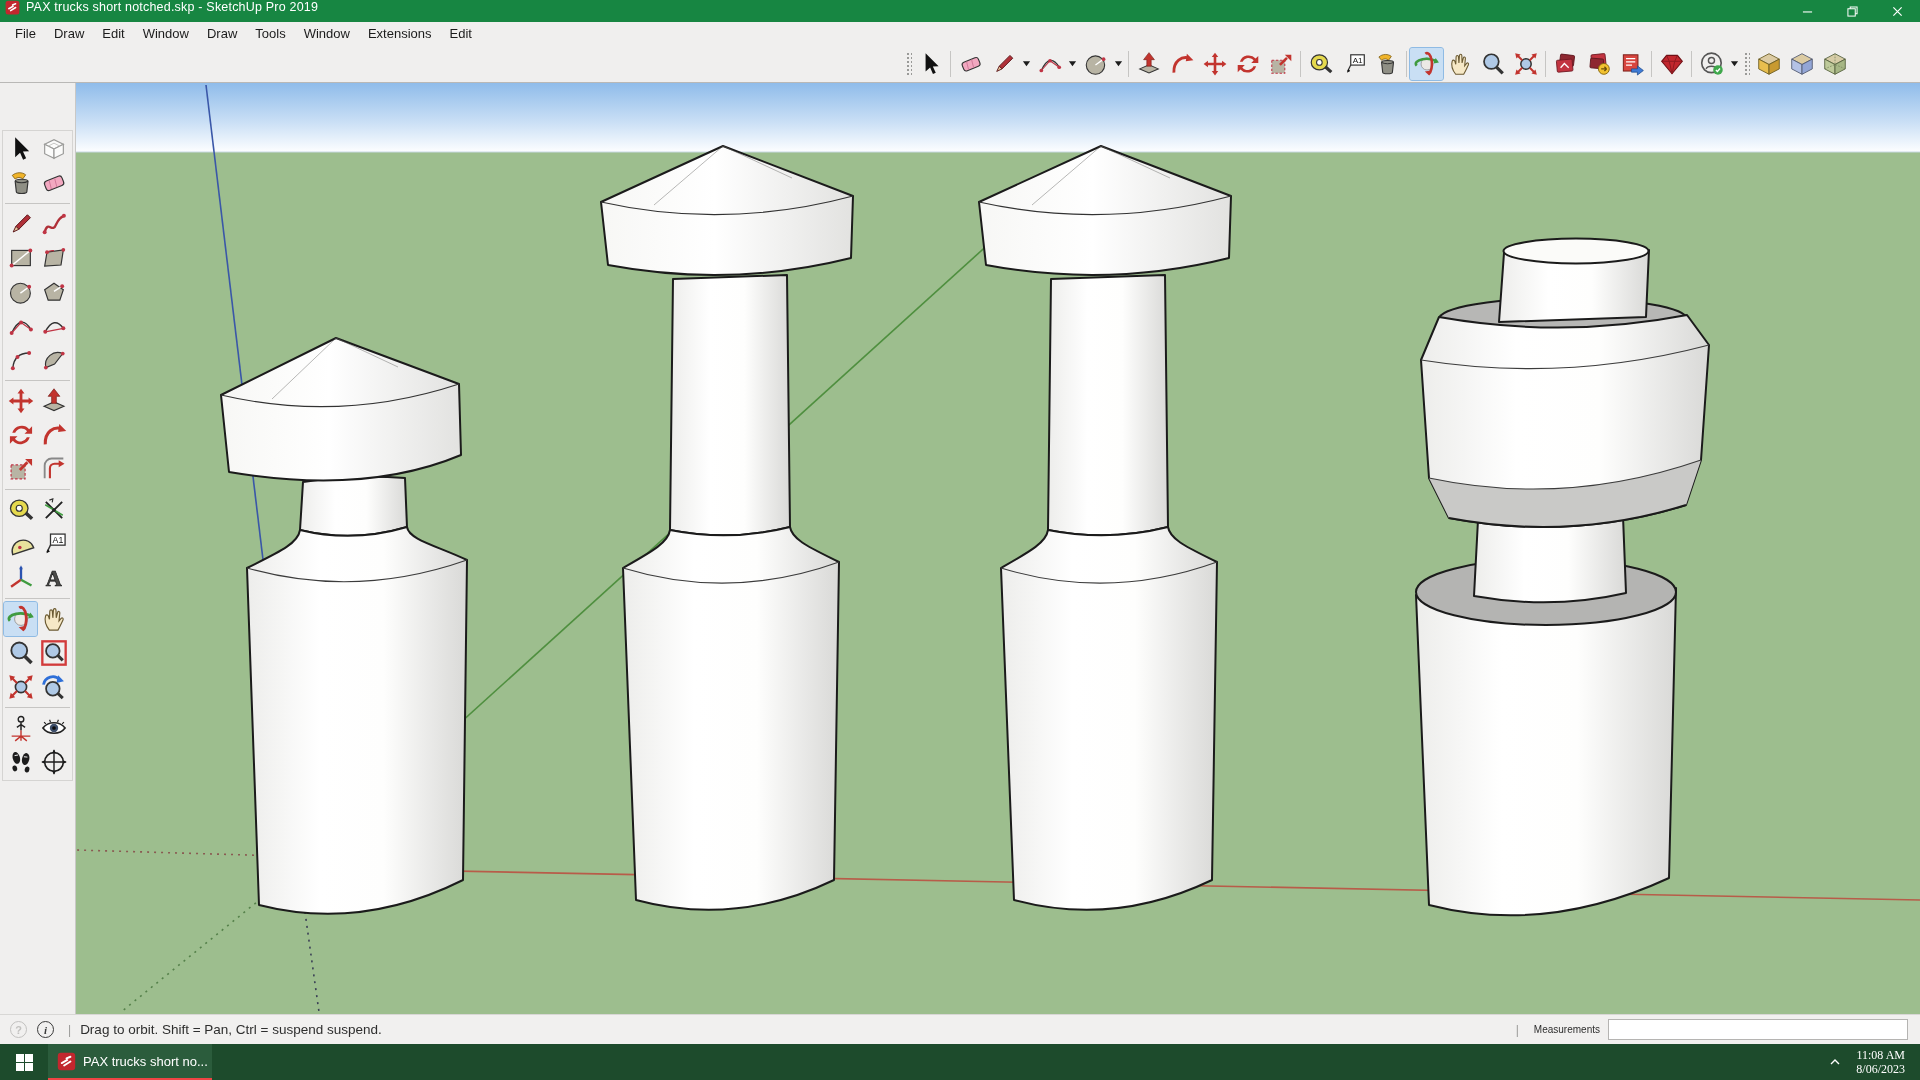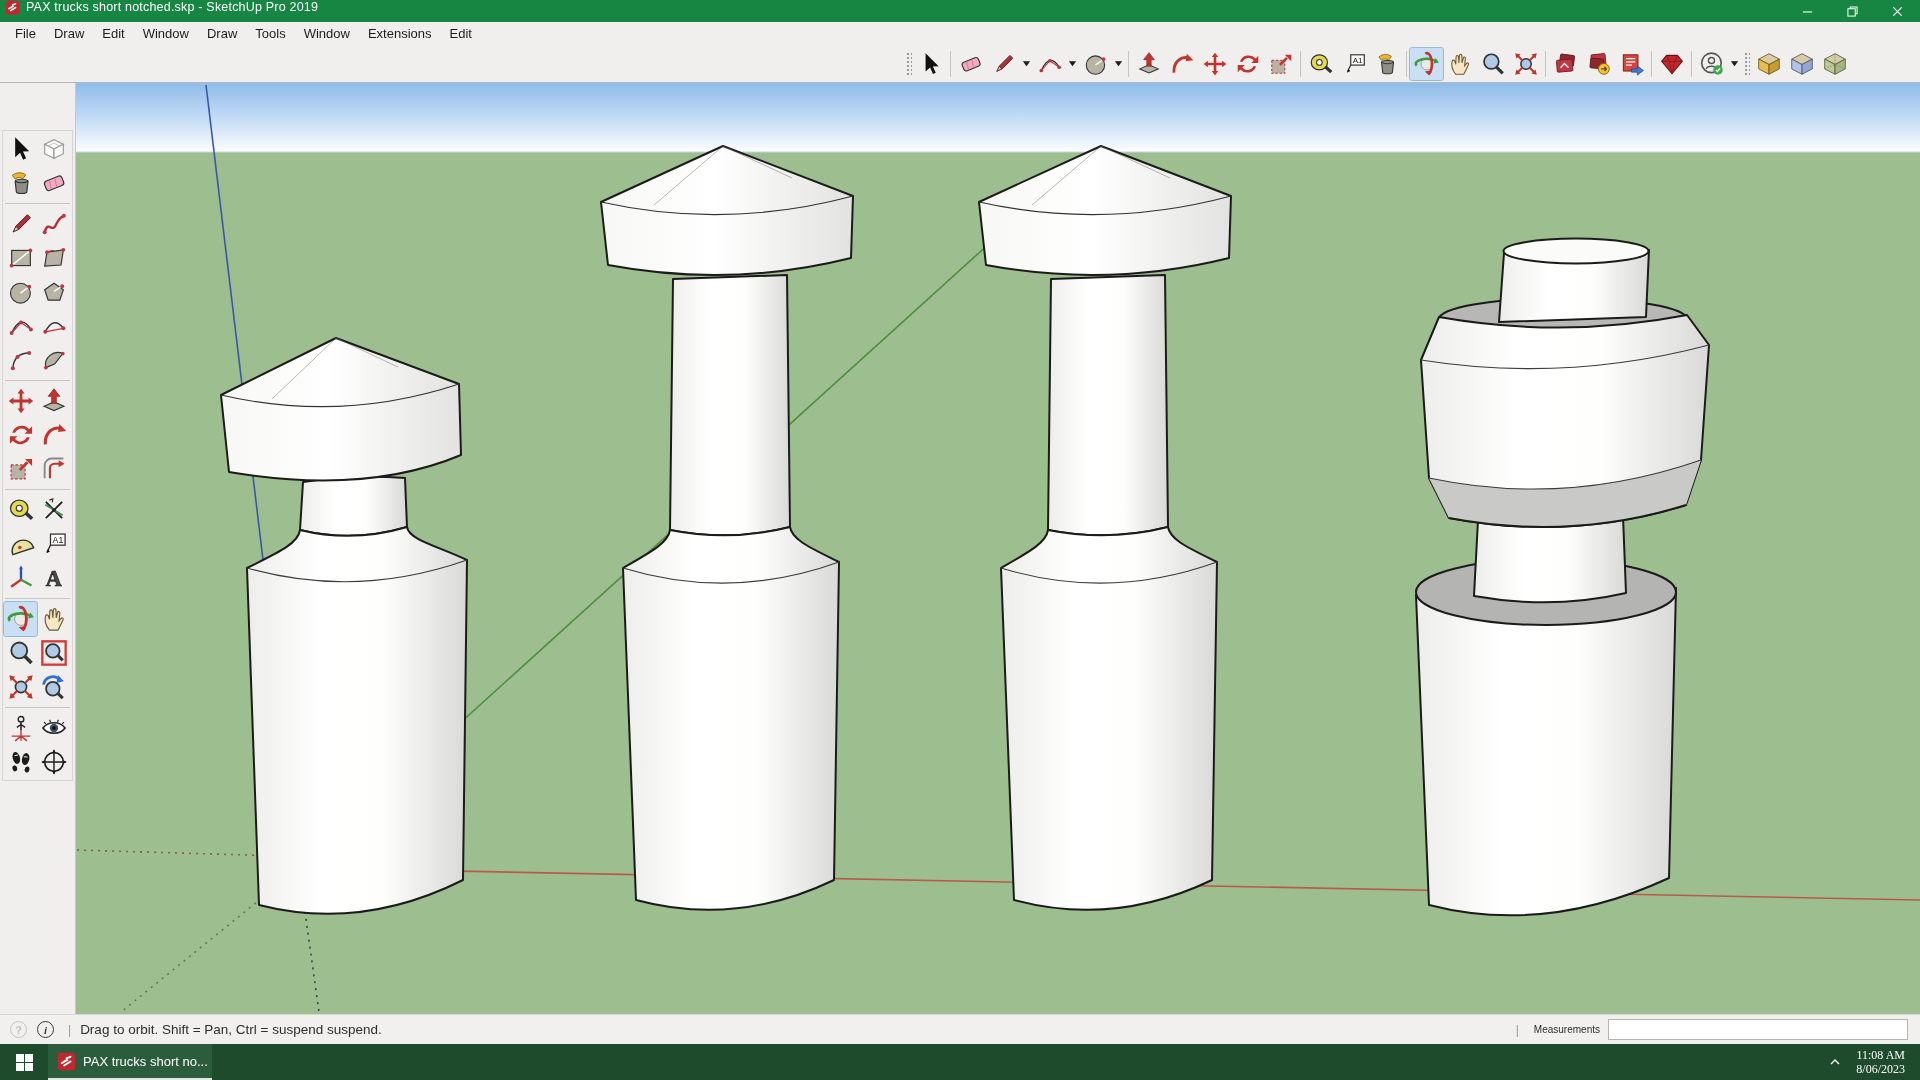--- a/index.html
+++ b/index.html
@@ -63,21 +63,21 @@
   .meas-label { font-size:10px; color:#2e2e2e; margin:0 8px 0 6px; }
   .meas-input { width:300px; height:21px; border:1px solid #B5B4B2; background:#fff;
     margin-right:12px; font-size:13px; padding:0 4px; }
 
   
   .taskbar { position:absolute; left:0; bottom:0; width:1920px; height:36px;
     background:#1D4B2C; display:flex; align-items:stretch; color:#fff; }
   .start { width:48px; display:flex; align-items:center; justify-content:center; }
   .start svg { width:17px; height:17px; }
   .task-app { width:164px; display:flex; align-items:center; gap:7px; padding-left:9px;
-    background:#2B5C3C; border-bottom:2px solid #e5e5e5; }
+    background:#2B5C3C; border-bottom:2px solid #ef4444; }
   .task-app svg { width:19px; height:19px; flex:0 0 auto; }
   .task-label { font-size:13px; white-space:nowrap; }
   .tray { margin-left:auto; display:flex; align-items:center;font-family:Liberation Serif, serif; }
   .chev { width:30px; display:flex; align-items:center; justify-content:center; }
   .chev svg { width:12px; height:12px; }
   .clock { text-align:right; font-size:12px; line-height:14px; padding:0 10px 0 6px; }
   .showdesk { width:5px; border-left:1px solid #3E6B4C; }
   .hidden-defs { position:absolute; width:0; height:0; overflow:hidden; }
 </style>
 </head>

